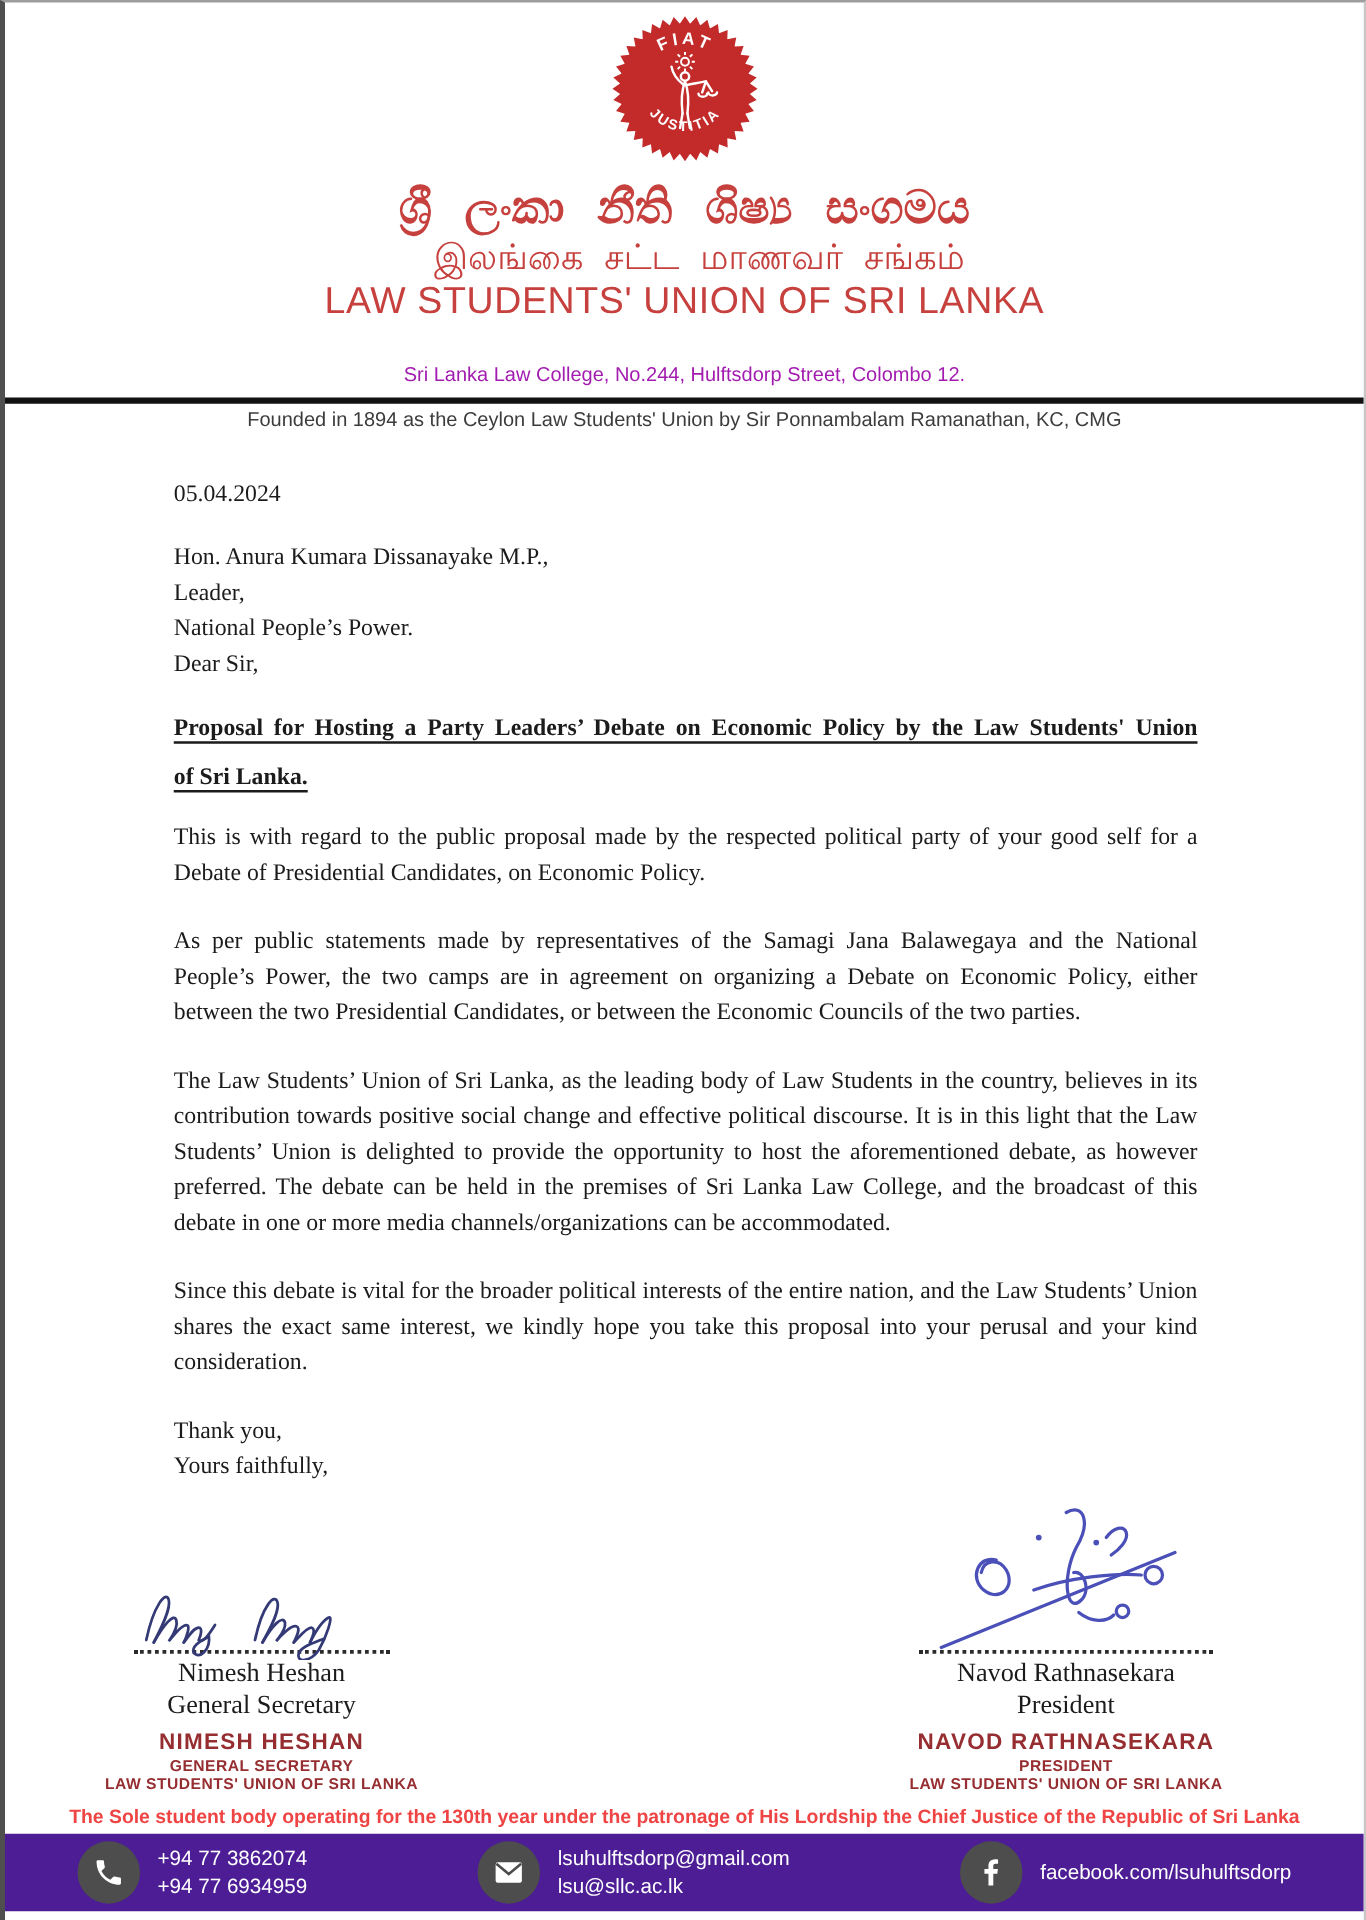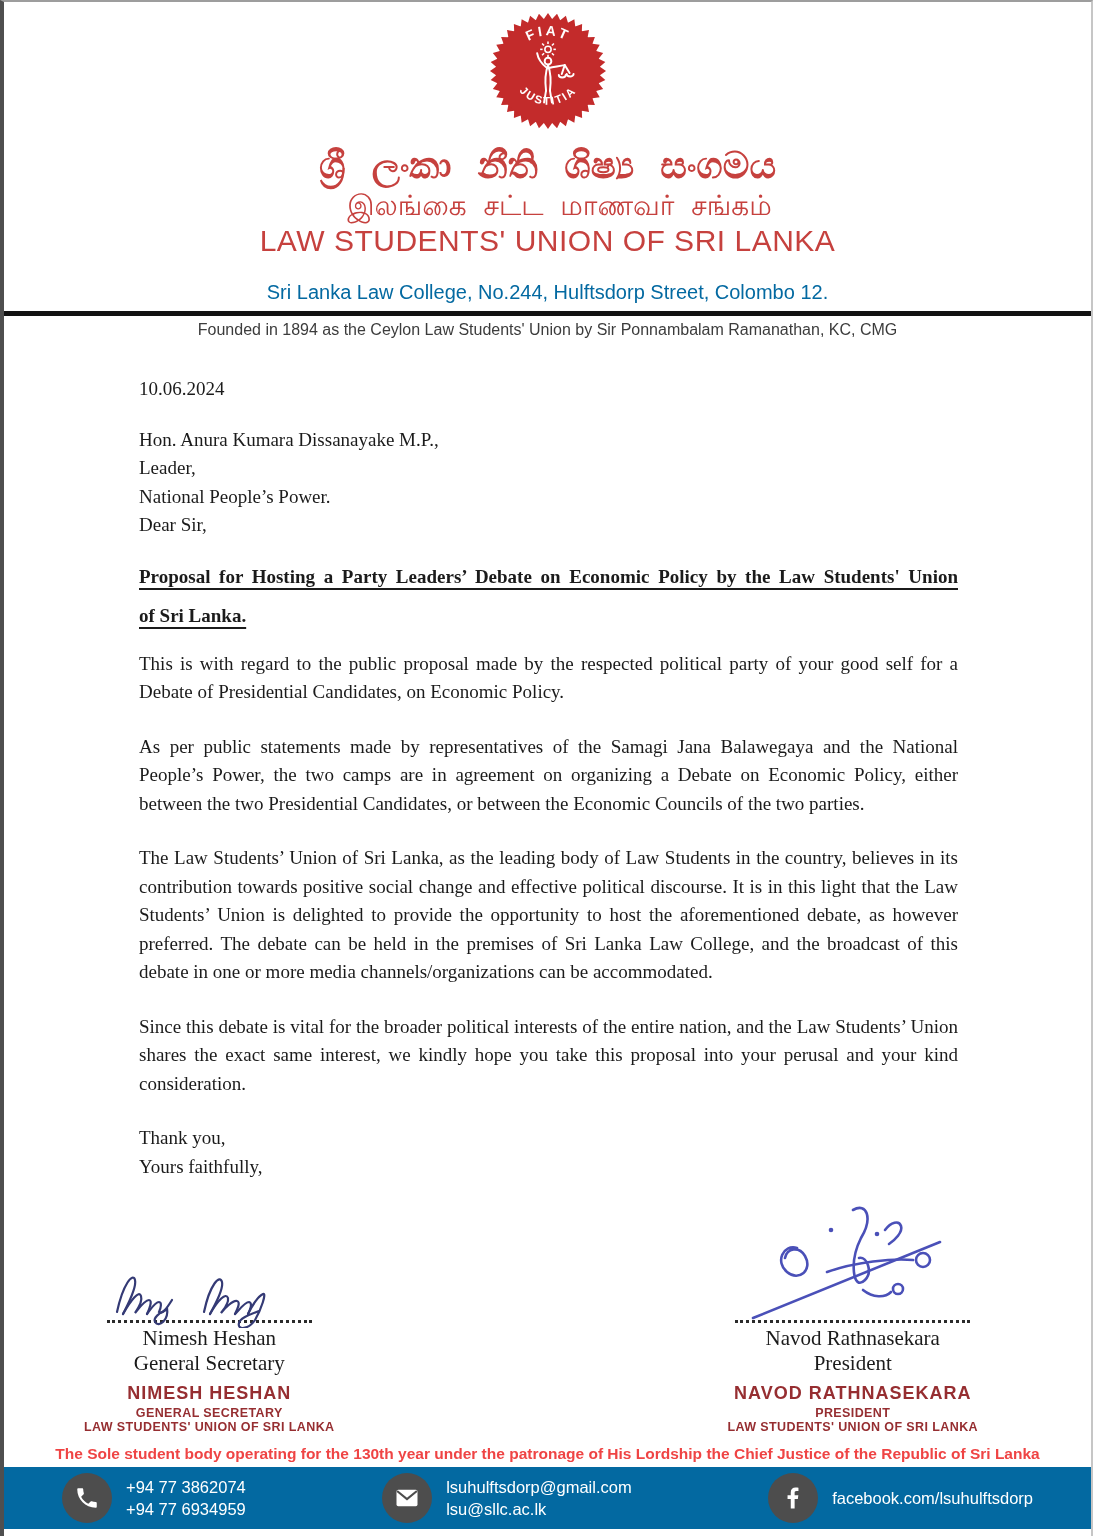--- a/index.html
+++ b/index.html
@@ -18,22 +18,22 @@
   }
   
   .header{text-align:center;}
   .seal{display:block;margin:10px auto 0;}
   .org-si{margin-top:14px;font-family:"Liberation Sans","DejaVu Sans",sans-serif;
     font-size:37px;line-height:1.2;color:#c6413e;word-spacing:16px;font-weight:700;}
   .org-ta{font-family:"Liberation Sans","DejaVu Sans",sans-serif;
     font-size:28px;line-height:1.25;color:#c6413e;word-spacing:9px;padding-left:24px;}
   .org-en{font-family:"Liberation Sans","DejaVu Sans",sans-serif;
     font-size:30px;line-height:1.2;color:#c6413e;letter-spacing:0.5px;}
-  .addr{margin-top:20px;font-family:"Liberation Sans","DejaVu Sans",sans-serif;
-    font-size:20px;line-height:1.3;color:#0369a1;font-weight:500;}
+  .addr{margin-top:32px;font-family:"Liberation Sans","DejaVu Sans",sans-serif;
+    font-size:16px;line-height:1.3;color:#a21caf;font-weight:500;}
   .rule{margin-top:6px;height:5px;background:#121212;}
   .founded{margin-top:4px;font-family:"Liberation Sans","DejaVu Sans",sans-serif;
     font-size:16px;line-height:1.3;color:#3c3c3c;font-weight:500;}
   
   .body{padding:0 133px 0 135px;font-size:19px;line-height:1.5;text-align:justify;}
   .date{margin-top:34px;}
   .recipient{margin-top:22px;}
   .subject{margin-top:18px;font-weight:bold;line-height:2.05;}
   .subject .l1{display:block;text-align-last:justify;text-decoration:underline;
     text-decoration-thickness:2px;text-underline-offset:5px;}
@@ -54,21 +54,21 @@
   .sig-name{font-size:21px;margin-top:3px;}
   .sig-title{font-size:21px;}
   .stamp{font-family:"Liberation Sans","DejaVu Sans",sans-serif;color:#962e31;font-weight:bold;}
   .stamp-name{font-size:18px;letter-spacing:1px;margin-top:7px;}
   .stamp-title{font-size:12.5px;margin-top:2px;letter-spacing:0.4px;}
   .stamp-org{font-size:12.5px;letter-spacing:0.4px;}
   
   .tagline{position:absolute;left:0;right:0;bottom:73px;text-align:center;
     font-family:"Liberation Sans","DejaVu Sans",sans-serif;
     font-size:15.5px;font-weight:bold;color:#ef4444;}
-  .bar{position:absolute;left:0;right:0;bottom:7px;height:62px;background:#0369a1;
+  .bar{position:absolute;left:0;right:0;bottom:7px;height:62px;background:#4c1d95;
     display:flex;align-items:center;justify-content:space-between;
     padding:0 58px 0 58px;box-sizing:border-box;}
   .contact{display:flex;align-items:center;gap:14px;}
   .cicle{width:50px;height:50px;border-radius:50%;background:#4d4d4d;
     display:flex;align-items:center;justify-content:center;flex:0 0 auto;}
   .ctext{font-family:"Liberation Sans","DejaVu Sans",sans-serif;
     color:#ffffff;font-size:16.5px;line-height:1.35;text-align:left;}
 </style>
 </head>
 <body>
@@ -118,21 +118,21 @@
 
     <div class="org-si">ශ්‍රී ලංකා නීති ශිෂ්‍ය සංගමය</div>
     <div class="org-ta">இலங்கை சட்ட மாணவர் சங்கம்</div>
     <div class="org-en">LAW STUDENTS' UNION OF SRI LANKA</div>
     <div class="addr">Sri Lanka Law College, No.244, Hulftsdorp Street, Colombo 12.</div>
     <div class="rule"></div>
     <div class="founded">Founded in 1894 as the Ceylon Law Students' Union by Sir Ponnambalam Ramanathan, KC, CMG</div>
   </div>
 
   <div class="body">
-    <div class="date">10.06.2024</div>
+    <div class="date">05.04.2024</div>
 
     <div class="recipient">
       <div>Hon. Anura Kumara Dissanayake M.P.,</div>
       <div>Leader,</div>
       <div>National People’s Power.</div>
       <div>Dear Sir,</div>
     </div>
 
     <div class="subject">
       <span class="l1">Proposal for Hosting a Party Leaders’ Debate on Economic Policy by the Law Students' Union</span>

